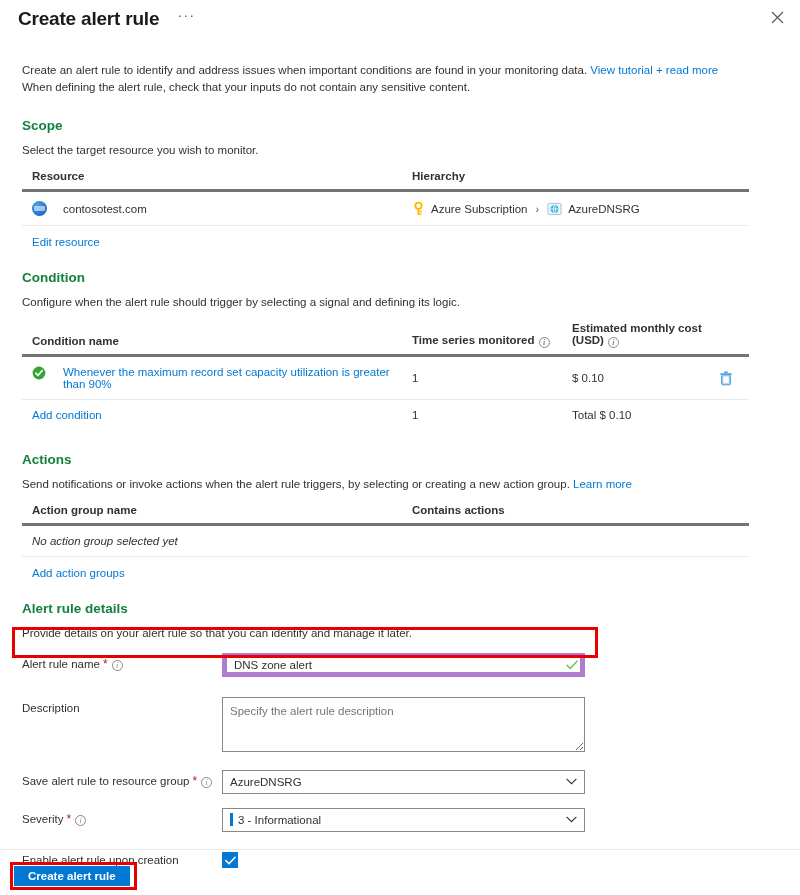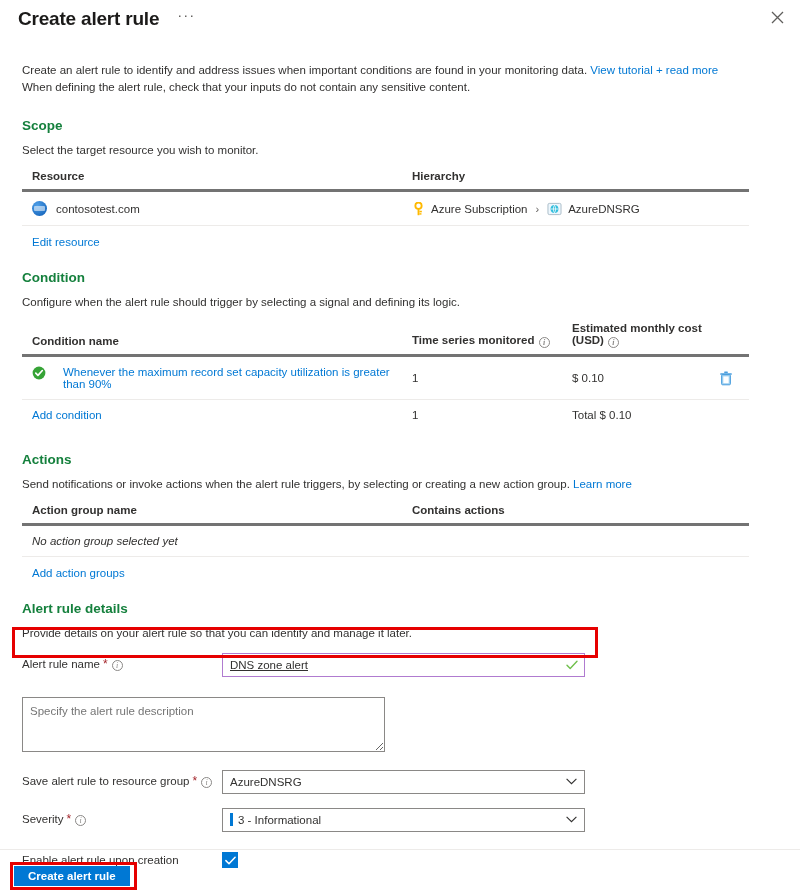--- a/index.html
+++ b/index.html
@@ -72,21 +72,21 @@
   table.grid td.nb { border-bottom: none; }
 
   .info-icon {
     display: inline-block; width: 11px; height: 11px; border-radius: 50%;
     border: 1px solid #8a8886; color: #8a8886; font-size: 8px;
     line-height: 9px; text-align: center; font-family: "Liberation Serif", serif;
     font-style: italic; position: relative; top: 1px; margin-left: 4px;
   }
 
   
-  .res-cell { display: flex; align-items: center; gap: 9px; }
+  .res-cell { display: flex; align-items: center; gap: 16px; }
   .dns-icon {
     width: 15px; height: 15px; border-radius: 50%;
     background: radial-gradient(circle at 35% 30%, #50a0e8 0%, #1f6fc4 70%, #185ba8 100%);
     display: inline-block; flex: none; position: relative;
   }
   .dns-icon::after {
     content: ""; position: absolute; left: 2px; top: 5px;
     width: 11px; height: 5px; background: rgba(255,255,255,0.55);
     border-radius: 1px;
   }
@@ -113,24 +113,24 @@
     display: flex; align-items: flex-start; min-height: 31px; margin-bottom: 0;
   }
   .form-label {
     width: 200px; flex: none; font-size: 11.5px; color: #323130;
     padding-top: 5px; display: flex; align-items: center; gap: 0;
   }
   .req { color: #a4262c; margin-left: 3px; font-size: 12px; line-height: 1; }
   .ctrl { flex: none; }
 
   .txt-input {
-    width: 363px; height: 24px; border: 1px solid #84cc16; background: #fff;
+    width: 363px; height: 24px; border: 5px solid #84cc16; background: #fff;
     font-size: 11.5px; color: #323130; padding: 0 26px 0 7px;
     font-family: "Liberation Sans", sans-serif; line-height: 22px;
-    position: relative; display: block; text-decoration: underline;
+    position: relative; display: block;
   }
   .input-wrap { position: relative; width: 363px; }
   .input-wrap .valid-check {
     position: absolute; right: 7px; top: 6px; width: 12px; height: 12px;
   }
   .input-validated { border-color: #b07bd0; }
 
   .textarea-box {
     width: 363px; height: 55px; border: 1px solid #8a8886; background: #fff;
     font-size: 11.5px; color: #a19f9d; padding: 5px 7px;
@@ -359,20 +359,23 @@
             <div class="input-wrap">
               <input class="txt-input input-validated" type="text" value="DNS zone alert" style="">
               <svg class="valid-check" viewBox="0 0 12 12" aria-hidden="true">
                 <path d="M1 6.3 L4.2 9.5 L11 2.2" stroke="#6fbf4b" stroke-width="1.4" fill="none" stroke-linecap="round" stroke-linejoin="round"></path>
               </svg>
             </div>
           </div>
         </div>
 
         <div class="form-row" style="margin-top:13px;">
+          <div class="form-label">
+            <span>Description</span>
+          </div>
           <div class="ctrl">
             <textarea class="textarea-box" placeholder="Specify the alert rule description" style=""></textarea>
           </div>
         </div>
 
         <div class="form-row" style="margin-top:14px;">
           <div class="form-label">
             <span>Save alert rule to resource group</span>
               <span class="req">*</span>
               <span class="info-icon">i</span>

